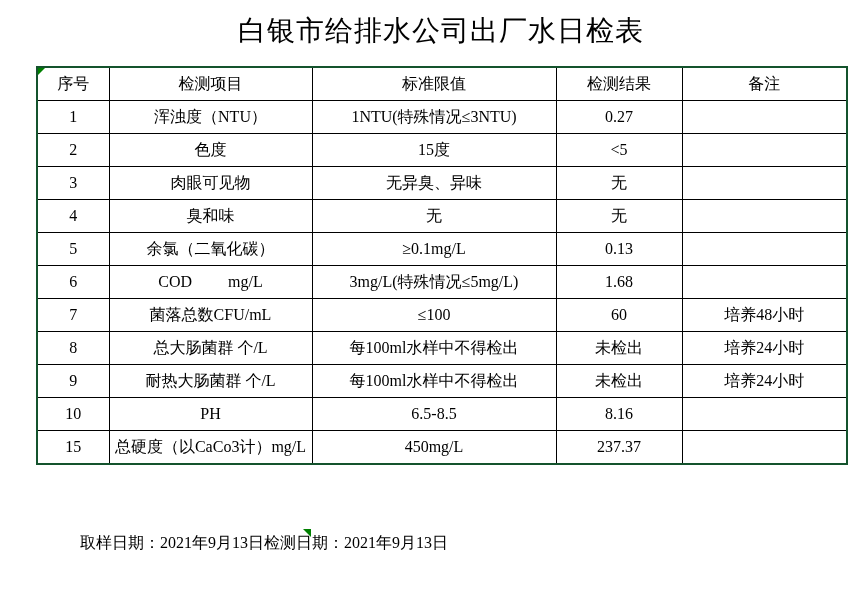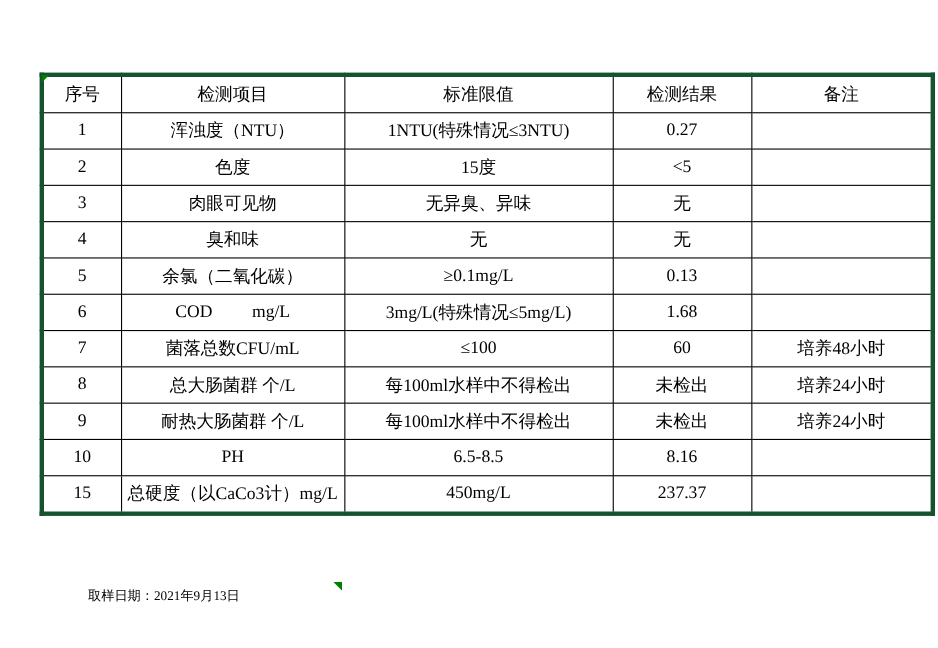--- a/index.html
+++ b/index.html
@@ -19,21 +19,21 @@
     font-size: 28px;
     letter-spacing: 1px;
     white-space: pre;
   }
   table.check-table {
     position: absolute;
     left: 36px; top: 66px;
     width: 810px;
     border-collapse: collapse;
     table-layout: fixed;
-    border: 4px solid #14532d;
+    border: 2px solid #14532d;
   }
   .check-table th, .check-table td {
     border: 1px solid #000;
     height: 32px;
     padding: 0 2px;
     text-align: center;
     vertical-align: middle;
     font-size: 16px;
     font-weight: normal;
     white-space: pre;
@@ -52,30 +52,31 @@
   .marker-bottom {
     left: 303px; top: 529px; width: 8px; height: 8px;
     clip-path: polygon(0 0, 100% 0, 100% 100%);
   }
   .footer {
     position: absolute;
     left: 36px; top: 533px; width: 810px;
     padding-left: 44px; padding-right: 86px;
     box-sizing: border-box;
     display: flex;
-    font-size: 12px;
+    font-size: 16px;
     white-space: pre;
   }
   .footer-item { display: inline-block; }
 </style>
 </head>
 <body>
 
 <div class="page">
 
+  <div class="title">白银市给排水公司出厂水日检表</div>
 
   <table class="check-table">
     <colgroup>
       <col class="col-no">
         <col class="col-item">
         <col class="col-standard">
         <col class="col-result">
         <col class="col-remark">
     </colgroup>
     <thead>
@@ -166,15 +167,16 @@
     <td></td>
   </tr>
       </tbody>
   </table>
 
   <div class="marker marker-top" style="background: rgb(0, 128, 0);"></div>
   <div class="marker marker-bottom" style="background: rgb(0, 128, 0);"></div>
 
   <div class="footer">
     <div class="footer-item"><span>取样日期：</span><span>2021年9月13日</span></div>
+    <div class="footer-item"><span>检测日期：</span><span>2021年9月13日</span></div>
   </div>
 
 </div>
 
 </body></html>

